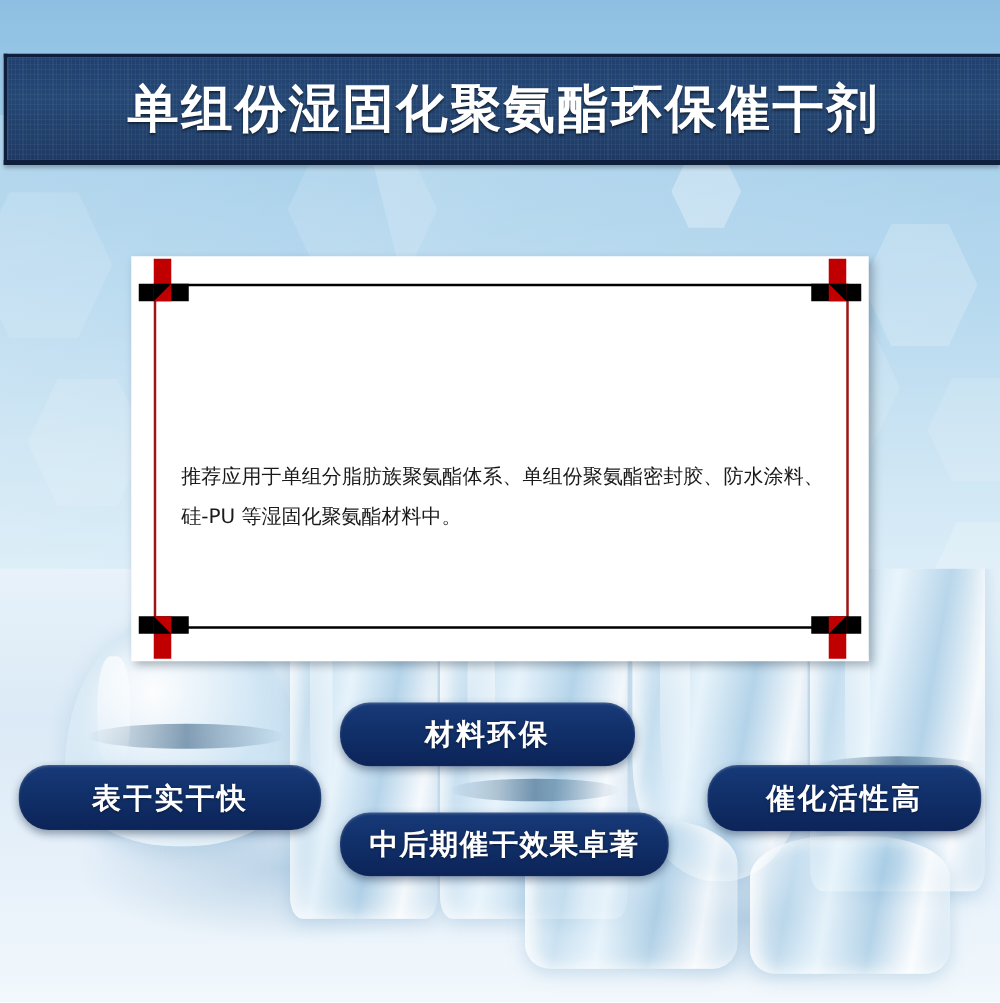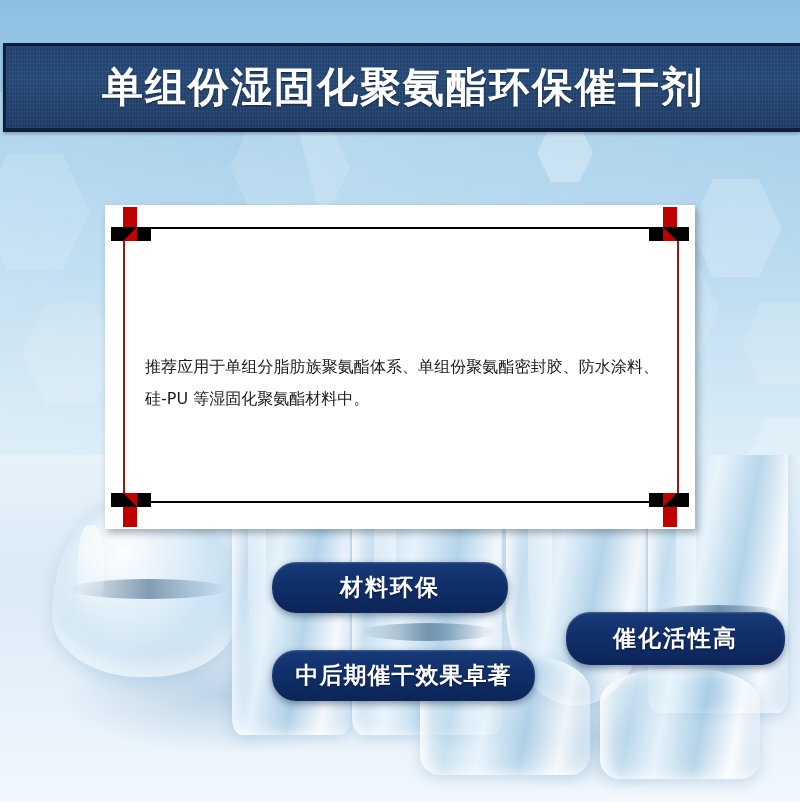--- a/index.html
+++ b/index.html
@@ -244,21 +244,21 @@
     font-size: 39px;
     font-weight: 700;
     letter-spacing: 0.5px;
     text-shadow: 2px 2px 3px rgba(120,120,120,0.45);
     font-family: "Liberation Sans", "DejaVu Sans", sans-serif;
   }
 
   .body-text {
     position: absolute;
     left: 40px;
-    top: 146px;
+    top: 160px;
     width: 514px;
     color: #1a1a1a;
     font-size: 16px;
     line-height: 32px;
     text-align: justify;
     font-family: "DejaVu Sans", "Liberation Sans", sans-serif;
   }
 
   
   .badge {
@@ -361,20 +361,23 @@
       <div class="corner br">
         <div class="blackbar"></div>
         <div class="redbar"></div>
         <div class="diag"></div>
       </div>
 
       <div class="body-text">推荐应用于单组分脂肪族聚氨酯体系、单组份聚氨酯密封胶、防水涂料、硅-PU 等湿固化聚氨酯材料中。</div>
     </div>
   </div>
 
+  <div class="badge badge-1">
+    <span>表干实干快</span>
+  </div>
   <div class="badge badge-2">
     <span>材料环保</span>
   </div>
   <div class="badge badge-4">
     <span>催化活性高</span>
   </div>
   <div class="badge badge-3">
     <span>中后期催干效果卓著</span>
   </div>
 

